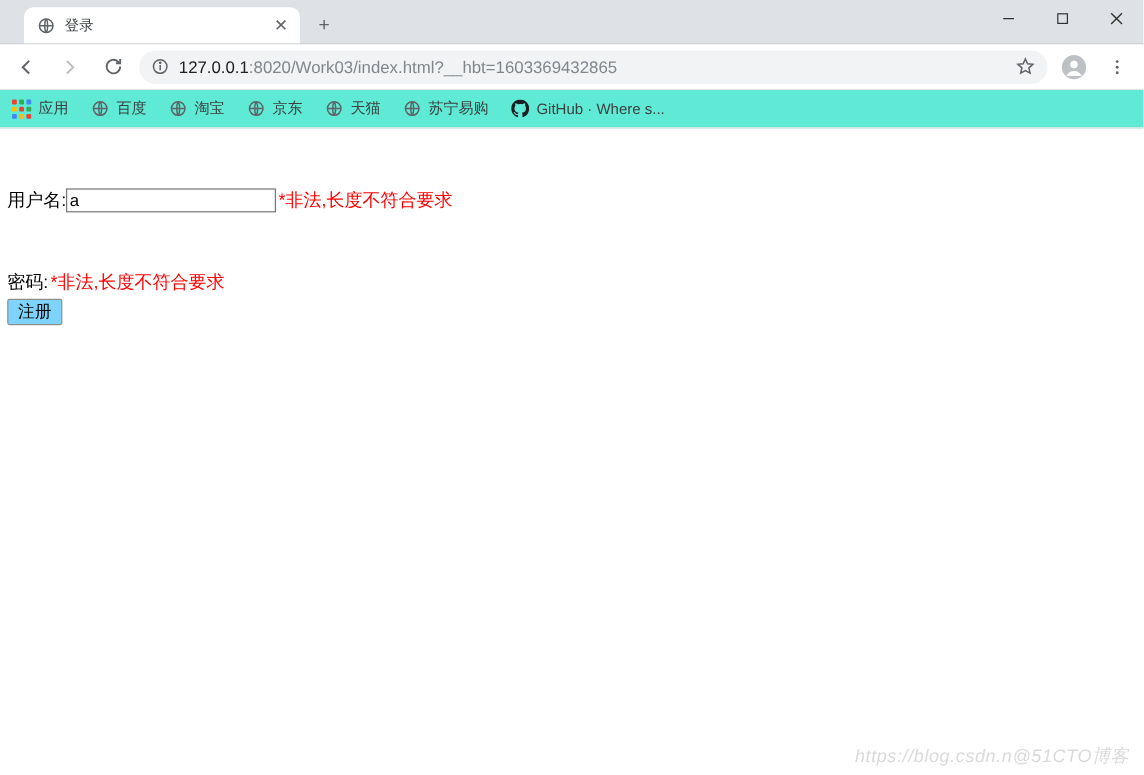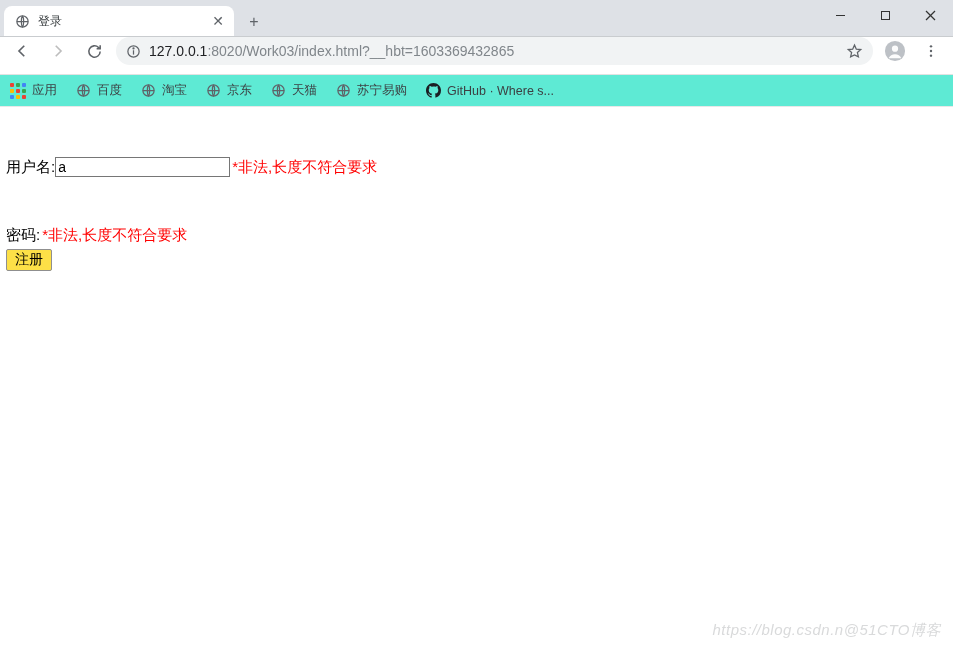--- a/index.html
+++ b/index.html
@@ -31,21 +31,21 @@
       display: flex;
       align-items: center;
       justify-content: center;
       color: #333;
       font-size: 13px;
     }
     .tab-strip {
       display: flex;
       align-items: flex-end;
       height: 36px;
-      padding-left: 4px;
+      padding-left: 20px;
       padding-top: 6px;
     }
     .tab {
       background: #fff;
       border-radius: 8px 8px 0 0;
       height: 30px;
       min-width: 230px;
       display: flex;
       align-items: center;
       padding: 0 10px;
@@ -70,21 +70,21 @@
       align-items:center;
       justify-content:center;
       color:#5f6368;
       font-size:16px;
       margin-left:6px;
     }
     .toolbar {
       background: #fff;
       height: 38px;
       display: flex;
-      align-items: flex-start;
+      align-items: center;
       padding: 0 8px;
       gap: 8px;
       border-bottom: 1px solid #e2e2e2;
     }
     .nav-btn {
       width: 28px;
       height: 28px;
       display:flex;
       align-items:center;
       justify-content:center;
@@ -147,21 +147,21 @@
       padding: 0 2px;
       border: 1px solid #767676;
       background:#fff;
     }
     .err-msg { color: #ff0000; font-size: 15px; margin-left: 2px; text-align: center; }
     .submit-btn {
       margin-top: 2px;
       padding: 1px 8px;
       font-size: 14px;
       font-family: inherit;
-      background: #fde047;
+      background: #7dd3fc;
       border: 1px solid #8f8f8f;
       border-radius: 2px;
       cursor: pointer;
     }
     .watermark {
       position: absolute;
       bottom: 6px;
       right: 12px;
       color: #d9dadb;
       font-size: 15px;

